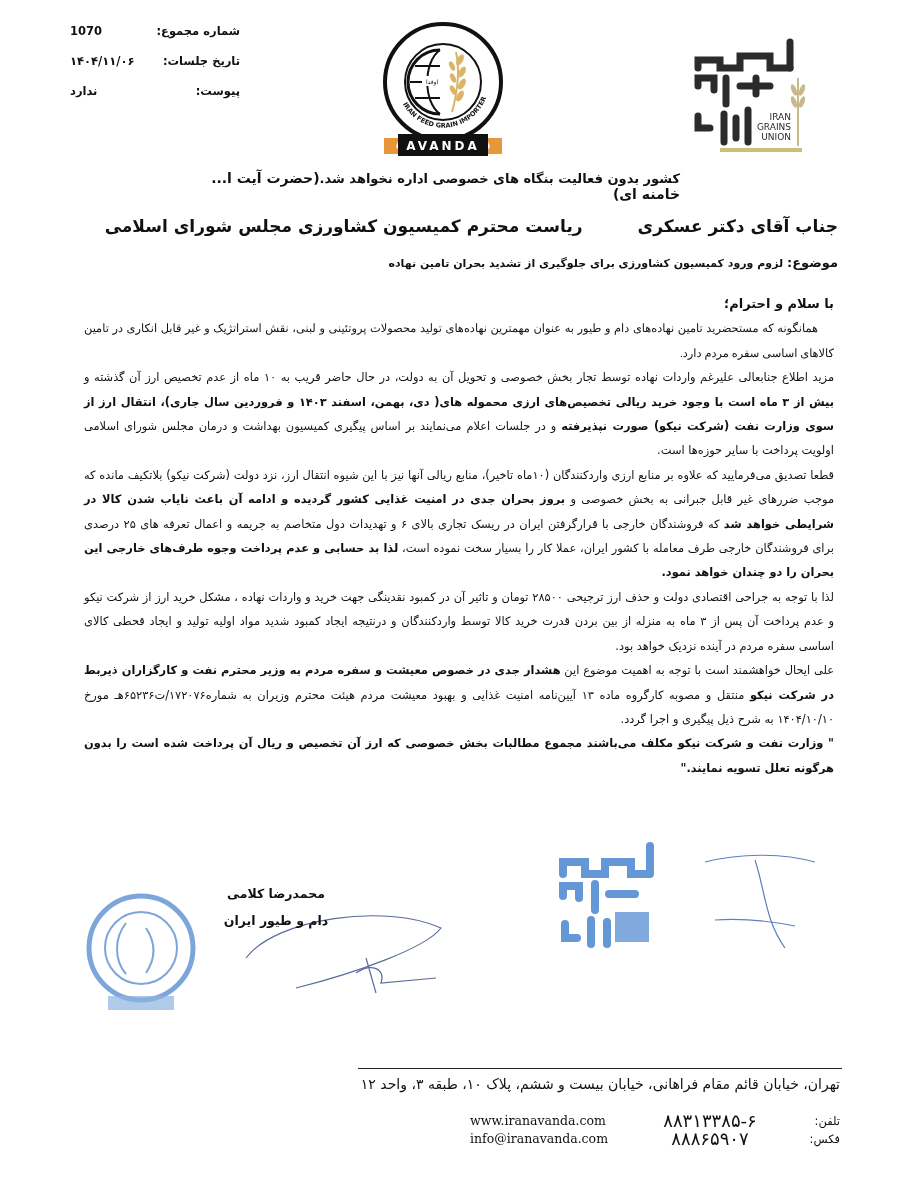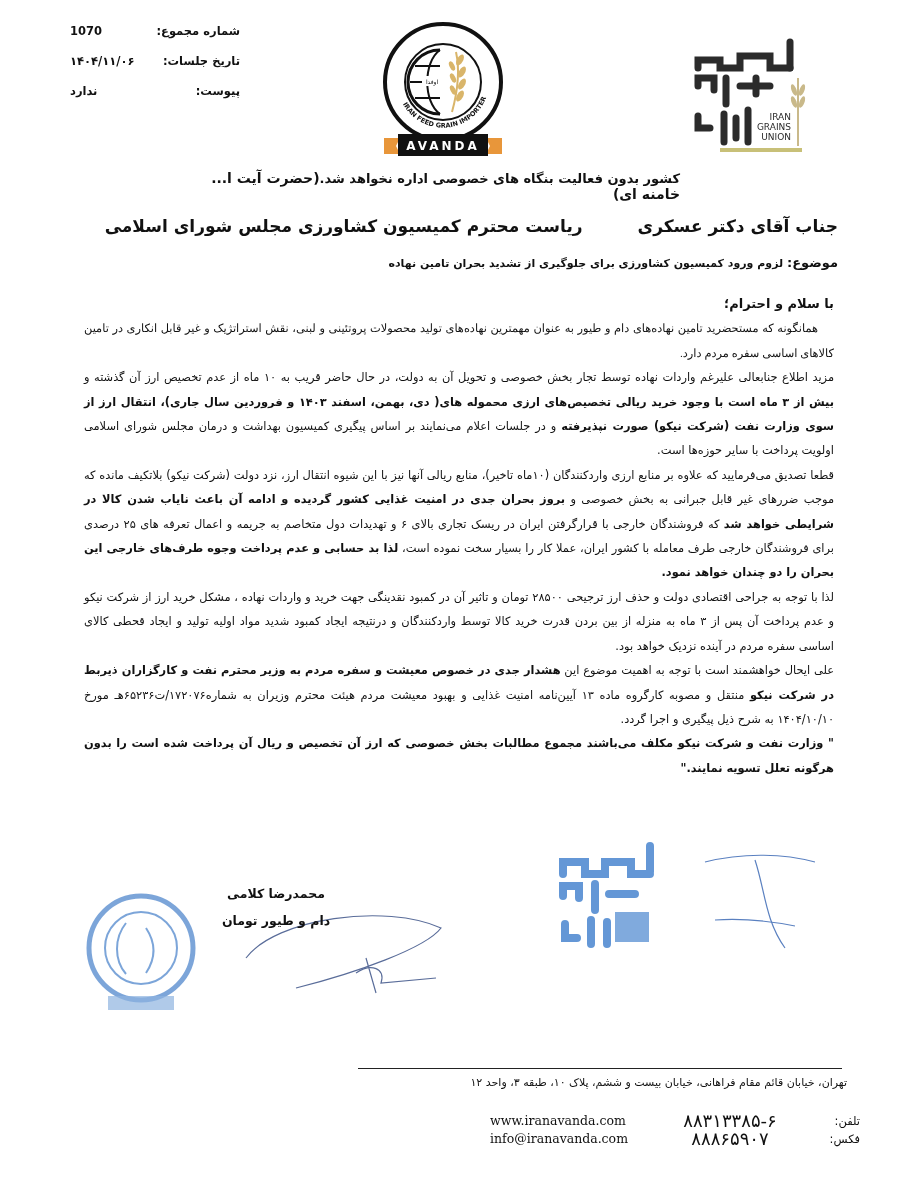--- a/index.html
+++ b/index.html
@@ -32,22 +32,22 @@
   .body p { margin:0; }
   .body .greet { font-size:13px; font-weight:bold; }
   .body .ind { text-indent:16px;font-family:Liberation Serif, serif; }
 
   
   .sig-left { left:86px; top:840px; width:360px; height:170px;margin-top:38px; }
   .sig-right { left:545px; top:840px; width:300px; height:110px; }
   .sigtext { font-size:12.5px; font-weight:bold; direction:rtl; text-align:center; line-height:27px; }
 
   .footer-line { left:358px; top:1068px; width:484px; height:1px; background:#222; }
-  .footer-addr { right:71px; top:1076px; font-size:11px; direction:rtl; white-space:nowrap; }
-  .contact { left:490px; top:1112px; width:370px; font-size:12.5px; font-family:"DejaVu Serif", serif; }
+  .footer-addr { right:78px; top:1076px; font-size:14px; direction:rtl; white-space:nowrap; }
+  .contact { left:470px; top:1112px; width:370px; font-size:12.5px; font-family:"DejaVu Serif", serif; }
   .contact .line { display:flex; height:18px; line-height:18px; }
   .contact .web { width:170px; direction:ltr; }
   .contact .num { width:140px; text-align:center; direction:ltr; font-family:"DejaVu Sans", sans-serif; font-size:18px; }
   .contact .lab { width:60px; text-align:right; direction:rtl; font-family:"DejaVu Sans", sans-serif; font-size:11.5px; }
 </style>
 </head>
 <body>
 
 <div class="abs meta">
   <div class="row">
@@ -151,21 +151,21 @@
     <path d="M40 45 C28 60 28 82 40 96" fill="none" stroke="#5b8fd0" stroke-width="2" opacity="0.8"></path>
     <path d="M60 50 C70 65 70 80 60 95" fill="none" stroke="#5b8fd0" stroke-width="2" opacity="0.8"></path>
     <rect x="22" y="118" width="66" height="14" fill="#8fb3e0" opacity="0.7"></rect>
   </svg>
   <svg class="abs" style="left:150px;top:20px" width="210" height="100" viewBox="0 0 210 100">
     <path d="M10 60 C40 20 150 5 205 30 C190 50 120 75 60 90" fill="none" stroke="#5a6d9a" stroke-width="1.2"></path>
     <path d="M130 60 L140 95 M120 75 C135 65 150 70 145 85 L200 80" fill="none" stroke="#5a6d9a" stroke-width="1.2"></path>
   </svg>
   <div class="abs sigtext" style="left:60px;top:2px;width:260px;">
     <div>محمدرضا کلامی</div>
-    <div>دام و طیور تومان</div>
+    <div>دام و طیور ایران</div>
   </div>
 </div>
 
 <div class="abs sig-right">
   <svg class="abs" style="left:10px;top:0" width="110" height="110" viewBox="0 0 110 110">
     <g fill="none" stroke="#4a86cf" stroke-width="8" stroke-linecap="round" opacity="0.85">
       <path d="M95 6 L95 32 M8 34 L8 22 L30 22 L30 34 L50 34 L50 22 L76 22 L76 34 L95 34"></path>
       <path d="M8 56 L8 46 L24 46 L24 58 M40 44 L40 70 M54 54 L80 54"></path>
       <path d="M10 84 L10 98 L22 98 M36 80 L36 104 M52 82 L52 104"></path>
     </g>

